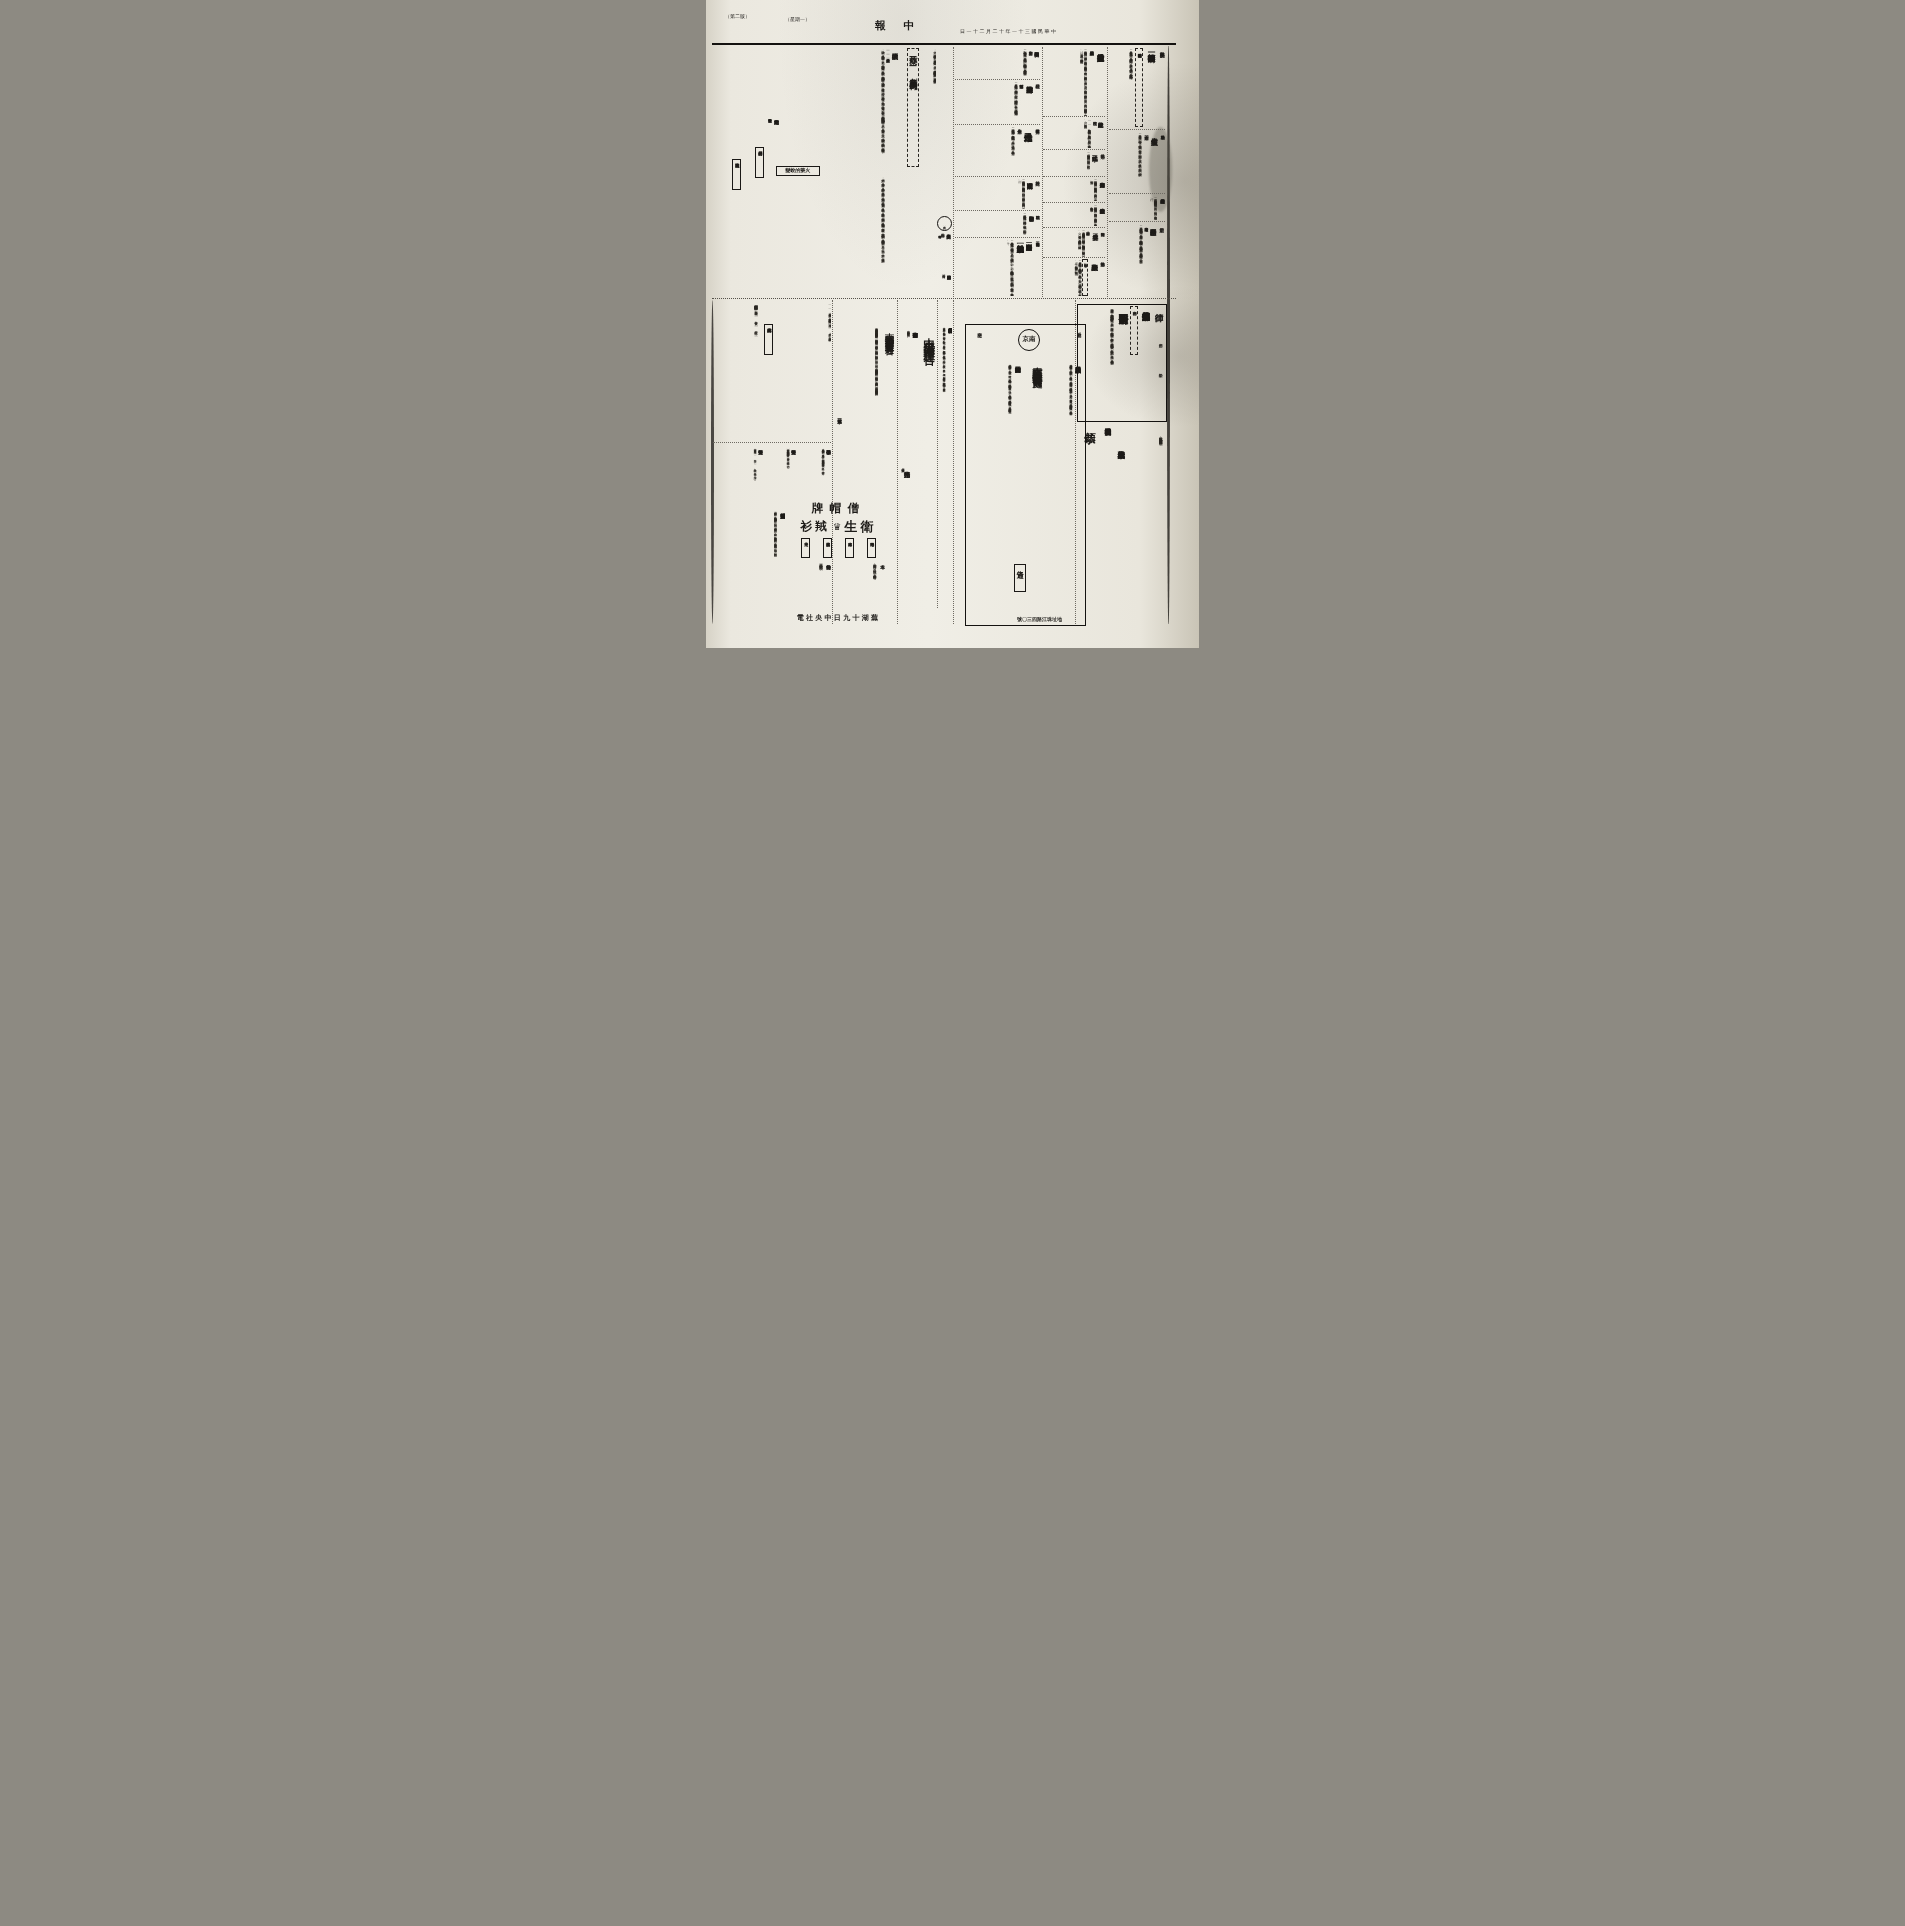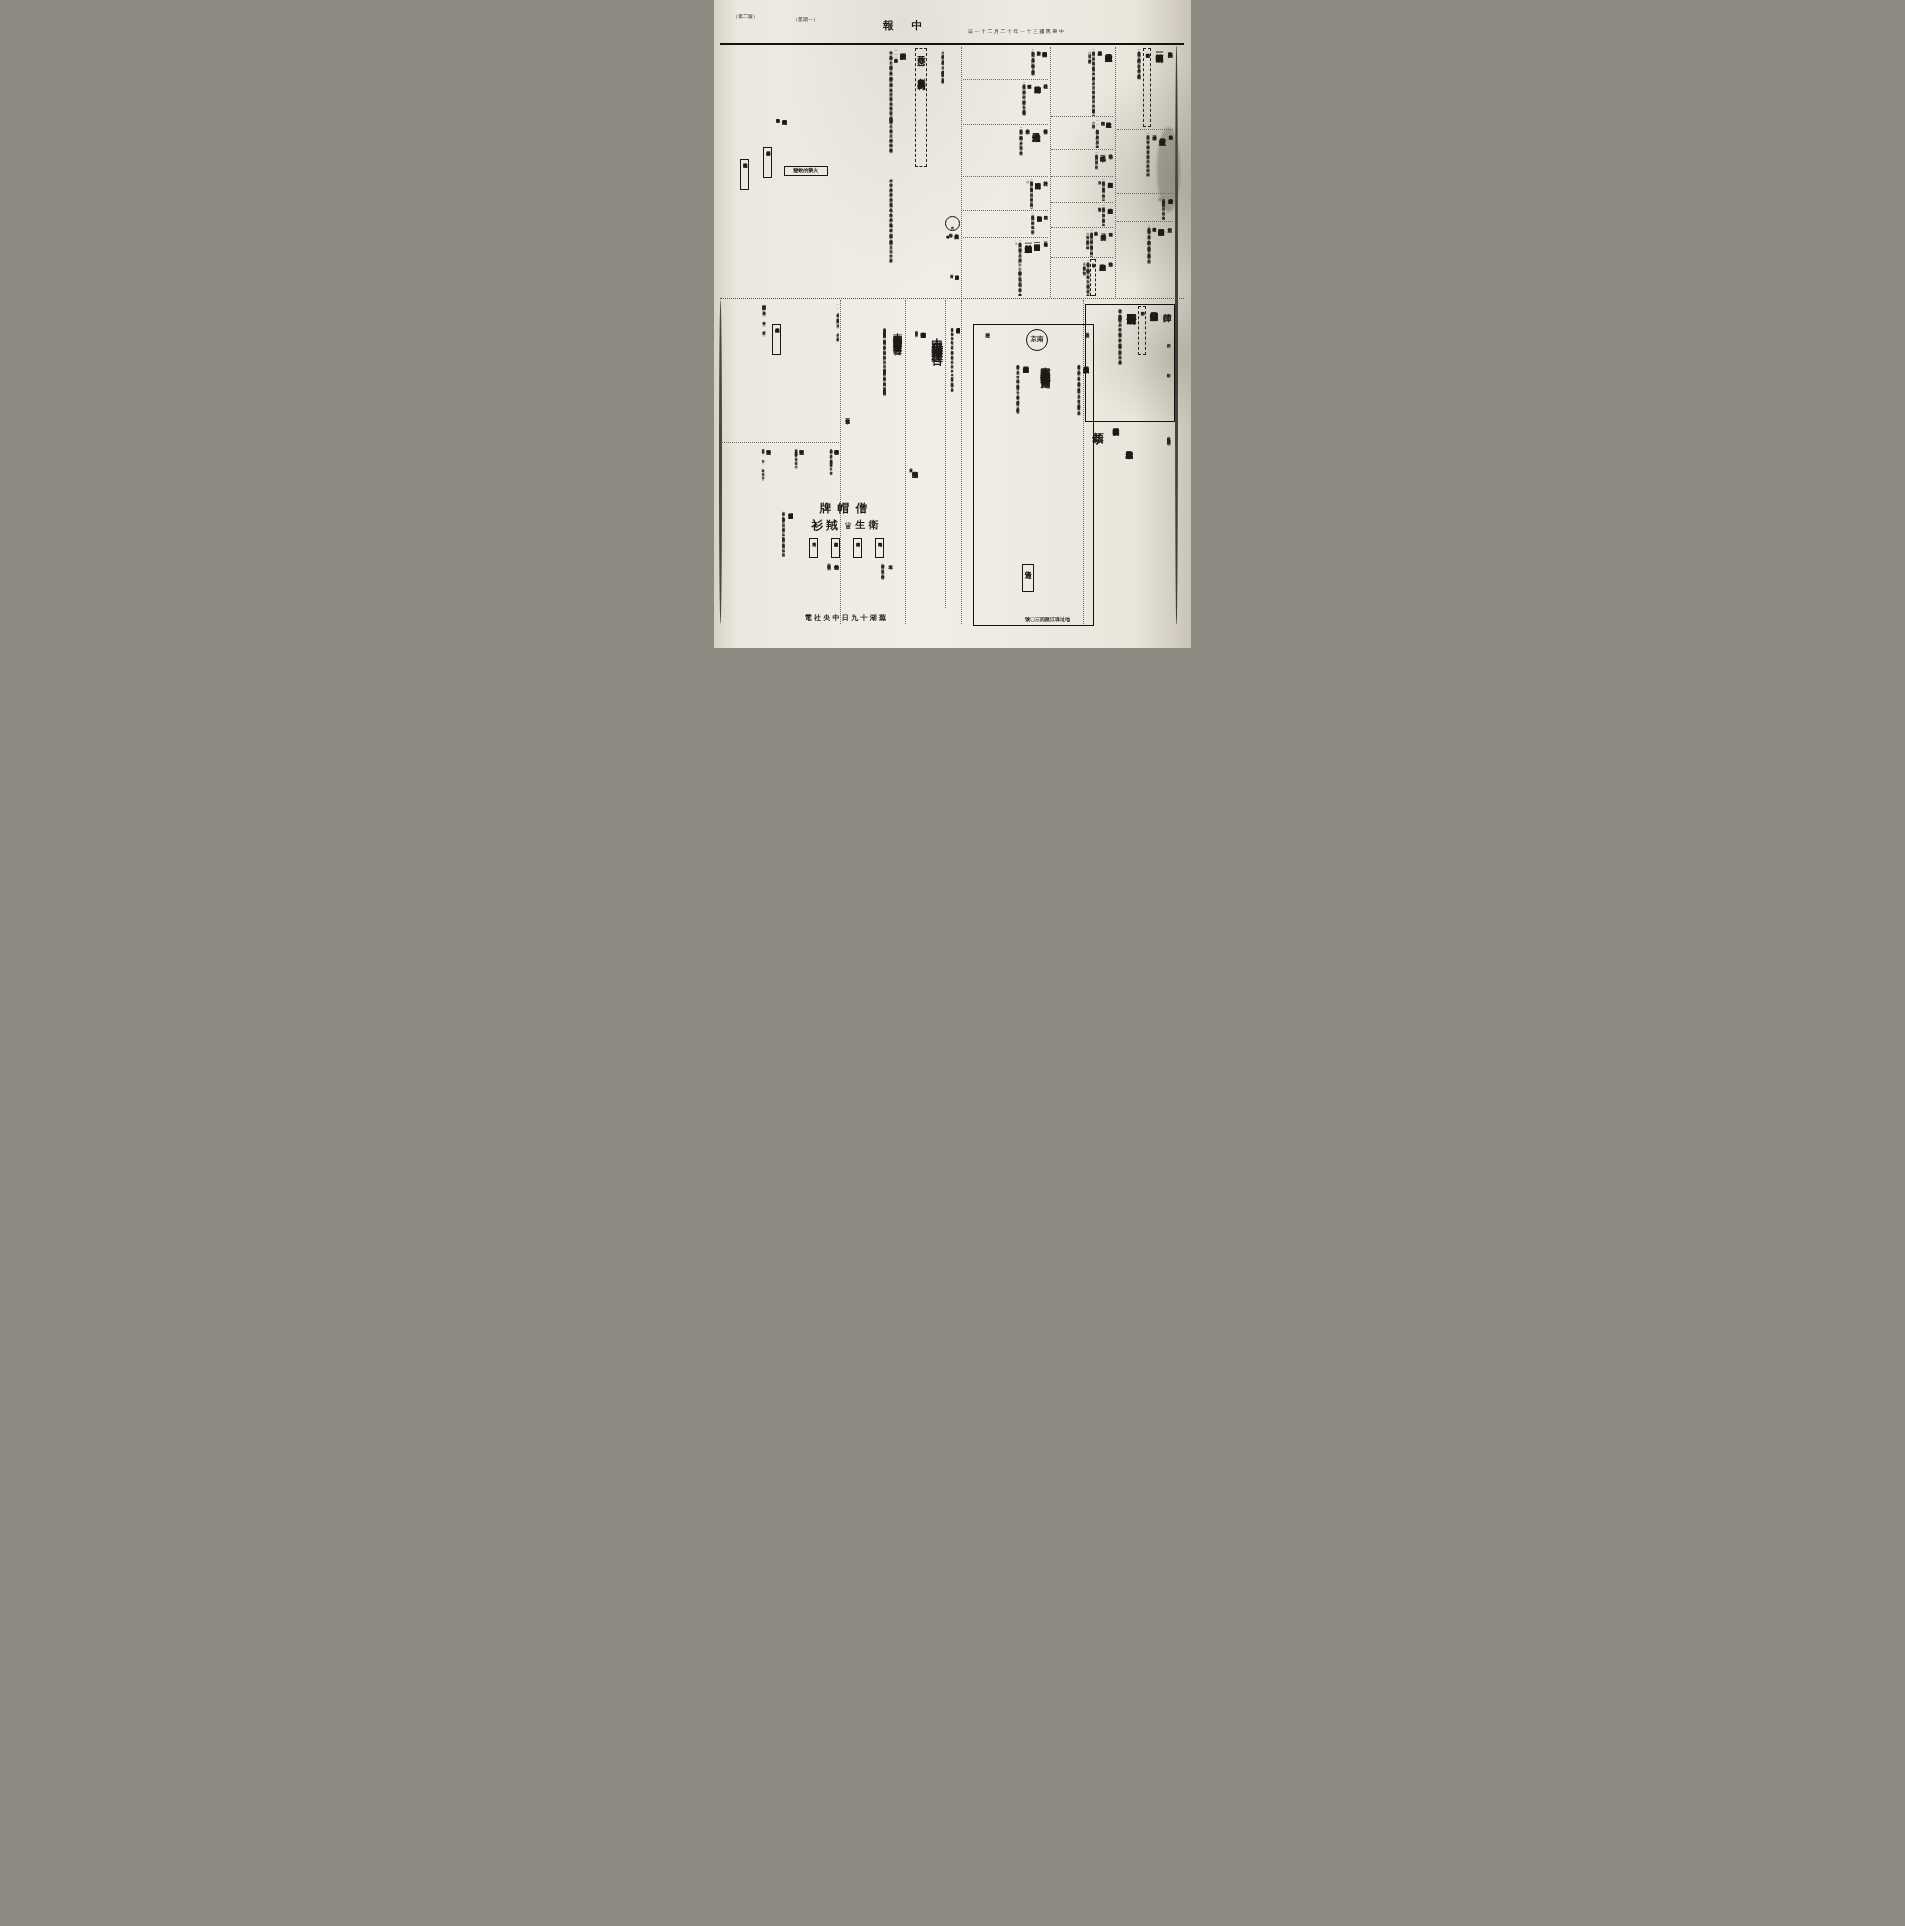--- a/index.html
+++ b/index.html
@@ -1,21 +1,21 @@
 <!DOCTYPE html>
 <html style="font-size:6.2px"><head>
 <meta charset="utf-8">
 <style>
   html,body{margin:0;padding:0;background:#8d8a82;font-family:"DejaVu Sans",sans-serif;}
   .sheet{position:relative;width:477px;height:648px;margin:0 auto;overflow:hidden;color:#1d1b18;
     background:
       radial-gradient(ellipse at 97% 28%, rgba(105,100,90,.30), transparent 18%),
       radial-gradient(ellipse at 96% 55%, rgba(110,105,95,.25), transparent 14%),
       radial-gradient(ellipse at 40% 4%, rgba(120,115,105,.12), transparent 30%),
-      linear-gradient(90deg,#d6d2c6,#ebe8df 5%,#f0eee6 45%,#e9e6dc 88%,#c9c4b6);}
+      linear-gradient(90deg,#d6d2c6,#ebe8df 5%,#f0eee6 45%,#e9e6dc 88%,#c9c4b6); padding-left: 16px;}
   .box{position:absolute;overflow:hidden;}
   .vt{position:absolute;top:0.8px;writing-mode:vertical-rl;text-orientation:upright;line-height:1.16;}
   .rtl{direction:rtl;unicode-bidi:bidi-override;}
   .body{font-size:3.1px;letter-spacing:0.2px;color:#2a2722;line-height:1.22;}
   .bold{font-weight:bold;}
   .dbox{border:0.6px dashed #26231f;padding:0.8px 0.4px;}
   .sbox{border:0.8px solid #1a1816;padding:0.4px 1.2px;}
   .rule{position:absolute;background:#141210;}
   .vd{position:absolute;width:0;border-left:0.4px dotted #6e6a62;}
   .hd{position:absolute;height:0;border-top:0.4px dotted #6e6a62;}
@@ -271,21 +271,21 @@
   <div class="box" style="left:7px;top:508px;width:72px;height:112px;">
     <div class="vt bold" style="right:0;height:109px;font-size:5px;">八卦洲程李氏鄭重聲明</div>
     <div class="vt body" style="right:8.5px;height:109px;width:62px;font-size:2.9px;">竊氏夫程祖光於春、在江甯縣宜昌鄉三垗洲價買徐姓洲地二十畝、現已墾植成熟、近聞氏夫擬有變賣之舉、不勝駭異、務請仁人君子除不承受外並與以勸止、則氏母子等有生之年永為感戴、之日恐未週知、特此鄭重聲明、</div>
   </div>
 
   <div class="box" style="left:82px;top:499px;width:101px;height:125px;">
     <div style="position:absolute;left:0;top:1.5px;width:100%;text-align:center;">
       <span class="rtl bold" style="font-size:11.6px;letter-spacing:6.2px;">僧帽牌</span>
     </div>
     <div style="position:absolute;left:0;top:18.5px;width:100%;text-align:center;display:flex;flex-direction:row-reverse;justify-content:center;align-items:center;gap:3.1px;">
-      <span class="rtl bold" style="font-size:10px;letter-spacing:3.1px;font-family:Liberation Mono, monospace;">衛生</span>
+      <span class="rtl bold" style="font-size:13px;letter-spacing:3.1px;font-family:Liberation Mono, monospace;">衛生</span>
       <span style="font-size:9.2px;">♛</span>
       <span class="rtl bold" style="font-size:11.6px;letter-spacing:3.1px;">羢衫</span>
     </div>
     <div style="position:absolute;left:0;top:39px;width:100%;display:flex;flex-direction:row-reverse;justify-content:space-evenly;">
       <div class="sbox vt bold" style="position:static;height:17px;font-size:3.9px;">毛羢特厚</div>
       <div class="sbox vt bold" style="position:static;height:17px;font-size:3.9px;">落水不縮</div>
       <div class="sbox vt bold" style="position:static;height:17px;font-size:3.9px;">越洗越軟</div>
       <div class="sbox vt bold" style="position:static;height:17px;font-size:3.9px;">尺寸特大</div>
     </div>
     <div class="vt bold" style="right:3.9px;top:62px;height:46px;font-size:4.6px;">本埠</div>

